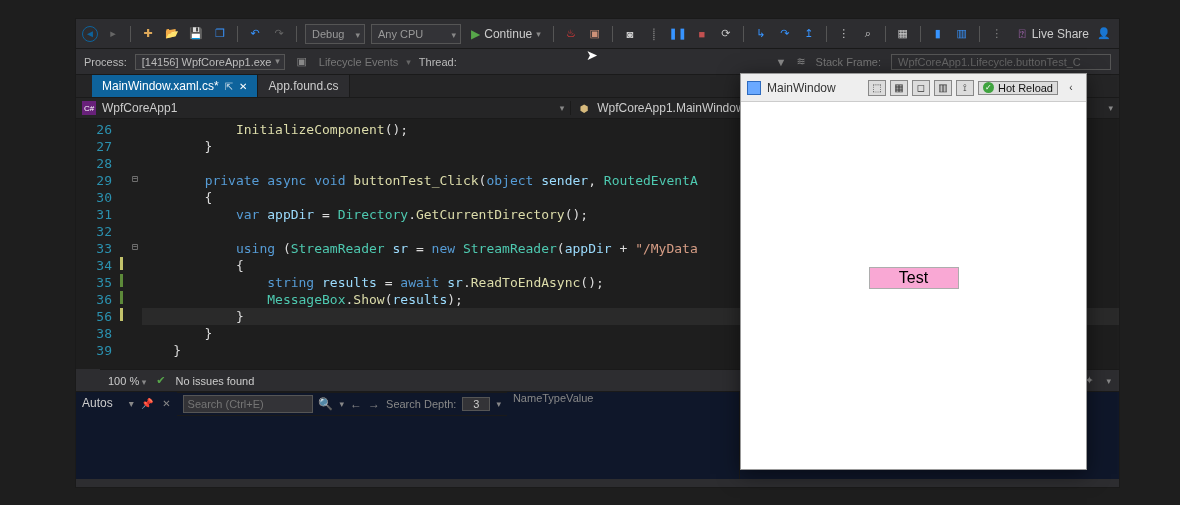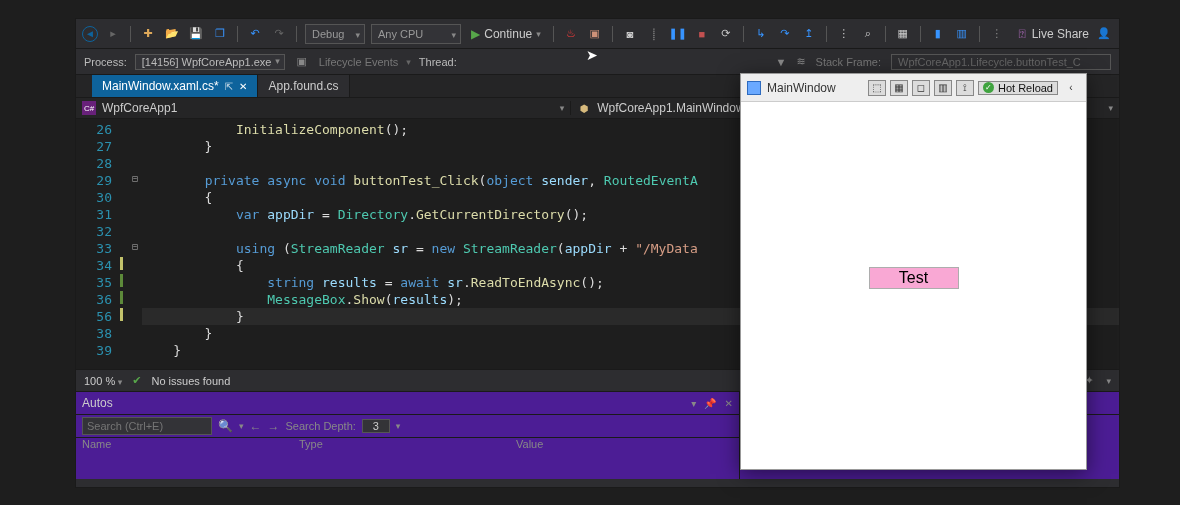--- a/index.html
+++ b/index.html
@@ -48,30 +48,30 @@
   .marks div{ height:17px; position:relative;}
   .marks .y::before{content:""; position:absolute; left:2px; top:2px; width:3px; height:13px; background:#c2c26b;}
   .marks .g::before{content:""; position:absolute; left:2px; top:2px; width:3px; height:13px; background:#5d8a3a;}
   .fold { width:14px; color:#888; font-size:10px;}
   .fold div{height:17px; text-align:center; line-height:17px;}
   .code { flex:1; padding-top:2px; line-height:17px; white-space:pre; color:#dcdcdc; overflow:hidden;}
   .kw{color:#569cd6;} .ty{color:#4ec9b0;} .me{color:#dcdcaa;} .st{color:#d69d85;} .lv{color:#9cdcfe;}
   .hl-line{ background:#2a2a2a; }
 
   
-  .edstatus{ height:22px; background:#2d2d30; border-top:1px solid #1a1a1a; display:flex; align-items:center; padding:0 8px; gap:10px; color:#ccc; font-size:11px;}
+  .edstatus{ height:22px; background:#2d2d30; border-top:1px solid #1a1a1a; display:flex; align-items:center; padding:0 8px; gap:10px; color:#ccc; font-size:11px;margin-left:24px;}
   .edstatus .zoom{ color:#ccc;}
   .edstatus .zoom::after{content:" ▾"; color:#888; font-size:9px;}
   .edstatus .ok{ color:#57A64A;}
   .edstatus .sp{ flex:1;}
   .edstatus .mini{ width:14px; height:14px; display:flex; align-items:center; justify-content:center; color:#888;}
 
   
   .panels{ display:flex; height:88px;}
-  .panel{ border-top:1px solid #1a1a1a; background:#4c1d95; display:flex; flex-direction:column;}
+  .panel{ border-top:1px solid #1a1a1a; background:#0f172a; display:flex; flex-direction:row;}
   .panel.autos{ flex:1;}
   .panel.call{ width:380px; border-left:1px solid #1a1a1a;}
   .phead{ height:22px; display:flex; align-items:center; padding:0 6px; gap:8px; color:#ccc; font-size:12px;}
   .phead .sp{flex:1;}
   .phead .ico{ font-size:10px; color:#888;}
   .srch { height:24px; display:flex; align-items:center; gap:6px; padding:0 6px; border-top:1px solid #1a1a1a; border-bottom:1px solid #1a1a1a;}
   .srch input{ background:#333337; border:1px solid #555; color:#ccc; font-size:11px; padding:2px 4px; width:130px;}
   .srch .lbl{ color:#888; font-size:11px;}
   .srch .num{ width:28px; background:#333337; border:1px solid #555; color:#ccc; font-size:11px; text-align:center;}
   .cols{ height:20px; display:flex; padding:0 6px; color:#888; font-size:11px;}

